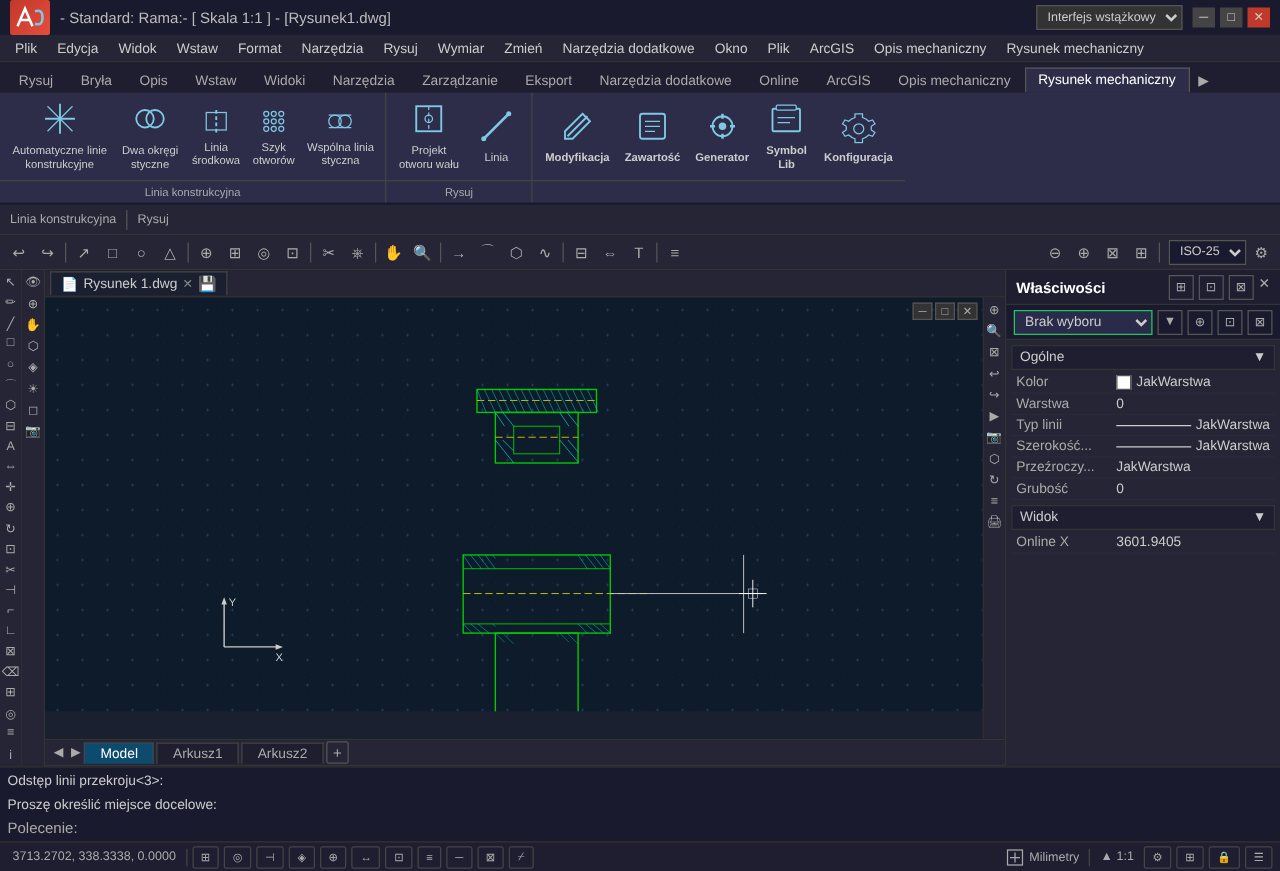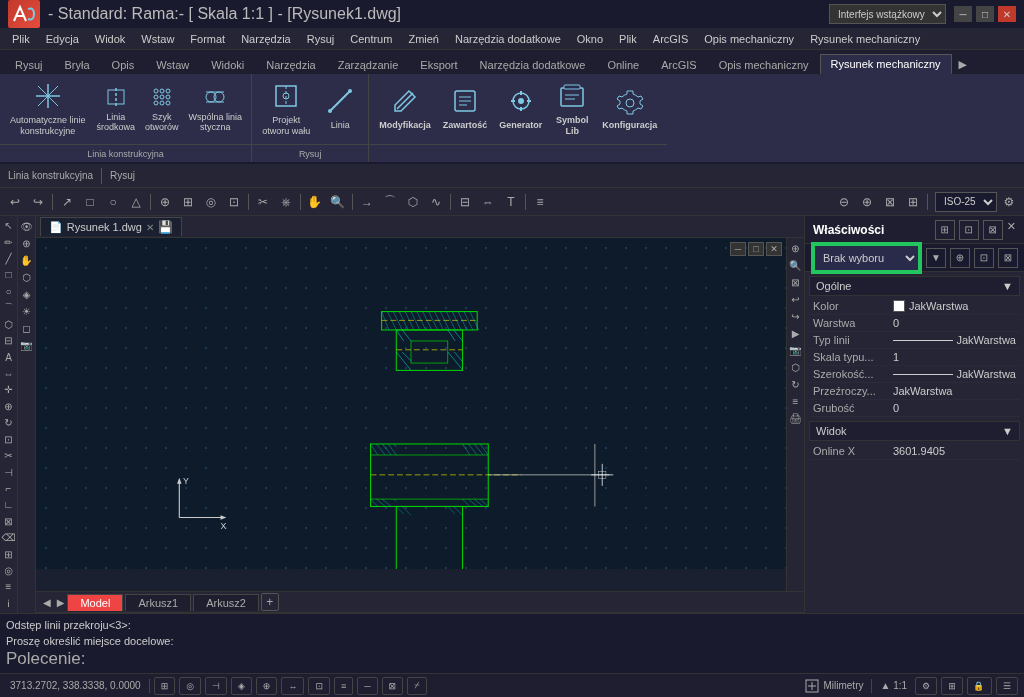--- a/index.html
+++ b/index.html
@@ -367,21 +367,21 @@
     .btab {
       padding: 2px 12px;
       cursor: pointer;
       color: #aaa;
       font-size: 11px;
       background: #1e1e2e;
       border: 1px solid #444;
       border-bottom: none;
       margin-right: 2px;
     }
-    .btab.active { background: #ef4444; color: #fff; }
+    .btab.active { background: #0c4a6e; color: #fff; }
     .btab-add {
       width: 18px; height: 18px;
       background: none; border: 1px solid #555; color: #aaa;
       cursor: pointer; font-size: 12px;
       display: flex; align-items: center; justify-content: center;
       border-radius: 2px;
     }
     .btab-nav { color: #aaa; cursor: pointer; padding: 0 3px; font-size: 10px; }
 
     
@@ -393,21 +393,21 @@
       display: flex;
       flex-direction: column;
       justify-content: space-between;
     }
     .cmd-output { color: #ccc; font-size: 11px; line-height: 1.4; }
     .cmd-prompt-row {
       display: flex;
       align-items: center;
       gap: 4px;
     }
-    .cmd-prompt-label { color: #aaa; font-size: 17px; }
+    .cmd-prompt-label { color: #aaa; font-size: 12px; }
     .cmd-prompt-input {
       flex: 1;
       background: transparent;
       border: none;
       color: #fff;
       font-size: 11px;
       outline: none;
     }
 
     
@@ -469,42 +469,42 @@
 
 <div id="app-container">
 
   <div id="titlebar">
     <div class="logo">
       <svg width="28" height="22" viewBox="0 0 28 22">
         <path d="M4 18 L10 4 L16 18 M6 13 L14 13" stroke="#fff" stroke-width="2" fill="none"></path>
         <path d="M18 6 Q24 4 24 11 Q24 18 18 16" stroke="#7ec8e3" stroke-width="2" fill="none"></path>
       </svg>
     </div>
-    <span style="flex:1;font-size:16px;color:#bbb;">- Standard: Rama:- [ Skala 1:1 ] - [Rysunek1.dwg]</span>
+    <span style="flex:1;font-size:12px;color:#bbb;">- Standard: Rama:- [ Skala 1:1 ] - [Rysunek1.dwg]</span>
     <div style="display:flex;align-items:center;gap:4px;margin-right:8px;">
       <select style="background:#333;border:1px solid #555;color:#ccc;font-size:10px;padding:1px 4px;height:20px;">
         <option>Interfejs wstążkowy</option>
       </select>
     </div>
     <div class="win-controls">
       <button class="win-btn">─</button>
       <button class="win-btn">□</button>
       <button class="win-btn close">✕</button>
     </div>
   </div>
 
   <div id="menubar">
     <div class="menu-item">Plik</div>
     <div class="menu-item">Edycja</div>
     <div class="menu-item">Widok</div>
     <div class="menu-item">Wstaw</div>
     <div class="menu-item">Format</div>
     <div class="menu-item">Narzędzia</div>
     <div class="menu-item">Rysuj</div>
-    <div class="menu-item">Centrum</div>
+    <div class="menu-item">Wymiar</div>
     <div class="menu-item">Zmień</div>
     <div class="menu-item">Narzędzia dodatkowe</div>
     <div class="menu-item">Okno</div>
     <div class="menu-item">Plik</div>
     <div class="menu-item">ArcGIS</div>
     <div class="menu-item">Opis mechaniczny</div>
     <div class="menu-item">Rysunek mechaniczny</div>
   </div>
 
   <div id="ribbon-tabs">
@@ -534,20 +534,29 @@
             <svg width="28" height="28" viewBox="0 0 28 28">
               <line x1="14" y1="2" x2="14" y2="26" stroke="#7ec8e3" stroke-width="1.5"></line>
               <line x1="2" y1="14" x2="26" y2="14" stroke="#7ec8e3" stroke-width="1.5"></line>
               <line x1="4" y1="4" x2="24" y2="24" stroke="#7ec8e3" stroke-width="1"></line>
               <line x1="24" y1="4" x2="4" y2="24" stroke="#7ec8e3" stroke-width="1"></line>
             </svg>
           </div>
           <div class="rb-label">Automatyczne linie<br>konstrukcyjne</div>
         </div>
 
+        <div class="ribbon-btn">
+          <div class="rb-icon">
+            <svg width="28" height="28" viewBox="0 0 28 28">
+              <circle cx="10" cy="14" r="7" stroke="#7ec8e3" stroke-width="1.5" fill="none"></circle>
+              <circle cx="18" cy="14" r="7" stroke="#7ec8e3" stroke-width="1.5" fill="none"></circle>
+            </svg>
+          </div>
+          <div class="rb-label">Dwa okręgi<br>styczne</div>
+        </div>
 
         <div class="ribbon-btn-small" style="justify-content:flex-start;">
           <div class="rb-icon">
             <svg width="22" height="22" viewBox="0 0 22 22">
               <line x1="11" y1="2" x2="11" y2="20" stroke="#7ec8e3" stroke-width="1.5" stroke-dasharray="3,2"></line>
               <rect x="3" y="4" width="16" height="14" stroke="#7ec8e3" stroke-width="1" fill="none"></rect>
             </svg>
           </div>
           <div class="rb-label">Linia<br>środkowa</div>
         </div>
@@ -941,21 +950,21 @@
       <div id="props-header">
         <span class="ph-title">Właściwości</span>
         <div style="display:flex;gap:4px;">
           <button class="ps-btn">⊞</button>
           <button class="ps-btn">⊡</button>
           <button class="ps-btn">⊠</button>
           <span class="ph-close">✕</span>
         </div>
       </div>
       <div id="props-selector">
-        <select style="flex:1;background:#2a2a4a;border:4px solid #22c55e;color:#ccc;font-size:11px;padding:2px 4px;height:32px;">
+        <select style="flex:1;background:#2a2a4a;border:1px solid #22c55e;color:#ccc;font-size:11px;padding:2px 4px;height:20px;">
           <option>Brak wyboru</option>
         </select>
         <button class="ps-btn">▼</button>
         <button class="ps-btn">⊕</button>
         <button class="ps-btn">⊡</button>
         <button class="ps-btn">⊠</button>
       </div>
       <div id="props-content">
 
         <div class="prop-section">
@@ -971,24 +980,20 @@
           <div class="prop-row">
             <span class="prop-label">Warstwa</span>
             <span class="prop-value-text">0</span>
           </div>
           <div class="prop-row">
             <span class="prop-label">Typ linii</span>
             <span style="flex:1;display:flex;align-items:center;gap:4px;">
               <span style="flex:1;height:1px;background:#ccc;display:inline-block;"></span>
               <span class="prop-value-text">JakWarstwa</span>
             </span>
-          </div>
-          <div class="prop-row">
-            <span class="prop-label">Skala typu...</span>
-            <span class="prop-value-text">1</span>
           </div>
           <div class="prop-row">
             <span class="prop-label">Szerokość...</span>
             <span style="flex:1;display:flex;align-items:center;gap:4px;">
               <span style="flex:1;height:1px;background:#ccc;display:inline-block;"></span>
               <span class="prop-value-text">JakWarstwa</span>
             </span>
           </div>
           <div class="prop-row">
             <span class="prop-label">Przeźroczy...</span>

